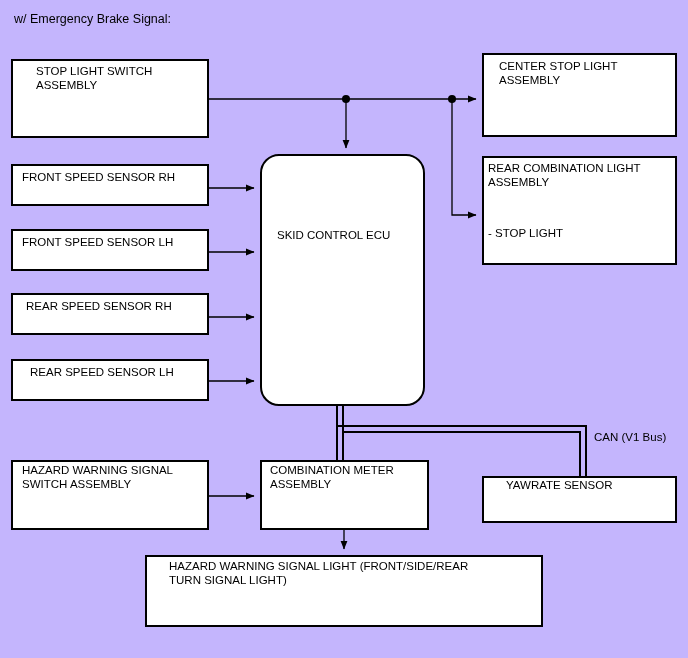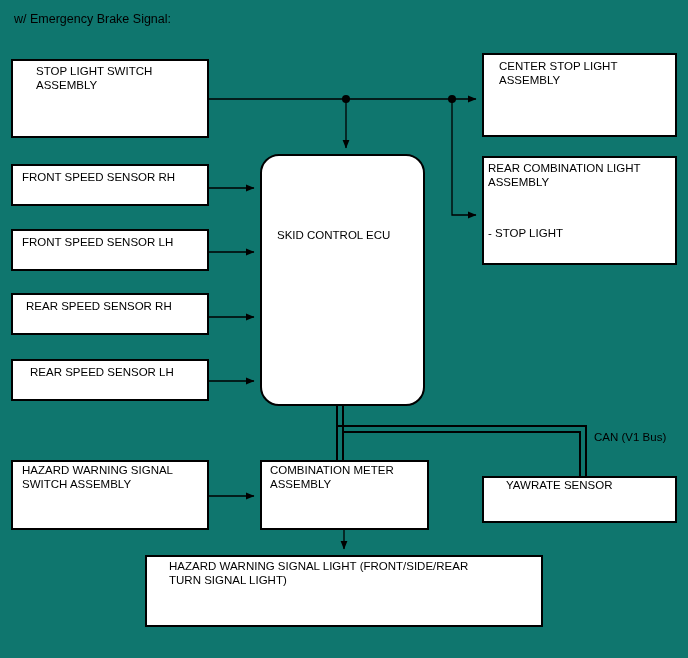--- a/index.html
+++ b/index.html
@@ -7,21 +7,21 @@
     padding: 0;
     background: #ffffff;
   }
   body {
     font-family: "Liberation Sans", sans-serif;
   }
   #diagram-root {
     position: relative;
     width: 688px;
     height: 658px;
-    background: #0f766e;
+    background: #c4b5fd;
     overflow: hidden;
   }
   svg.diagram-svg {
     position: absolute;
     left: 0;
     top: 0;
     width: 688px;
     height: 658px;
   }
   .node-rect {

